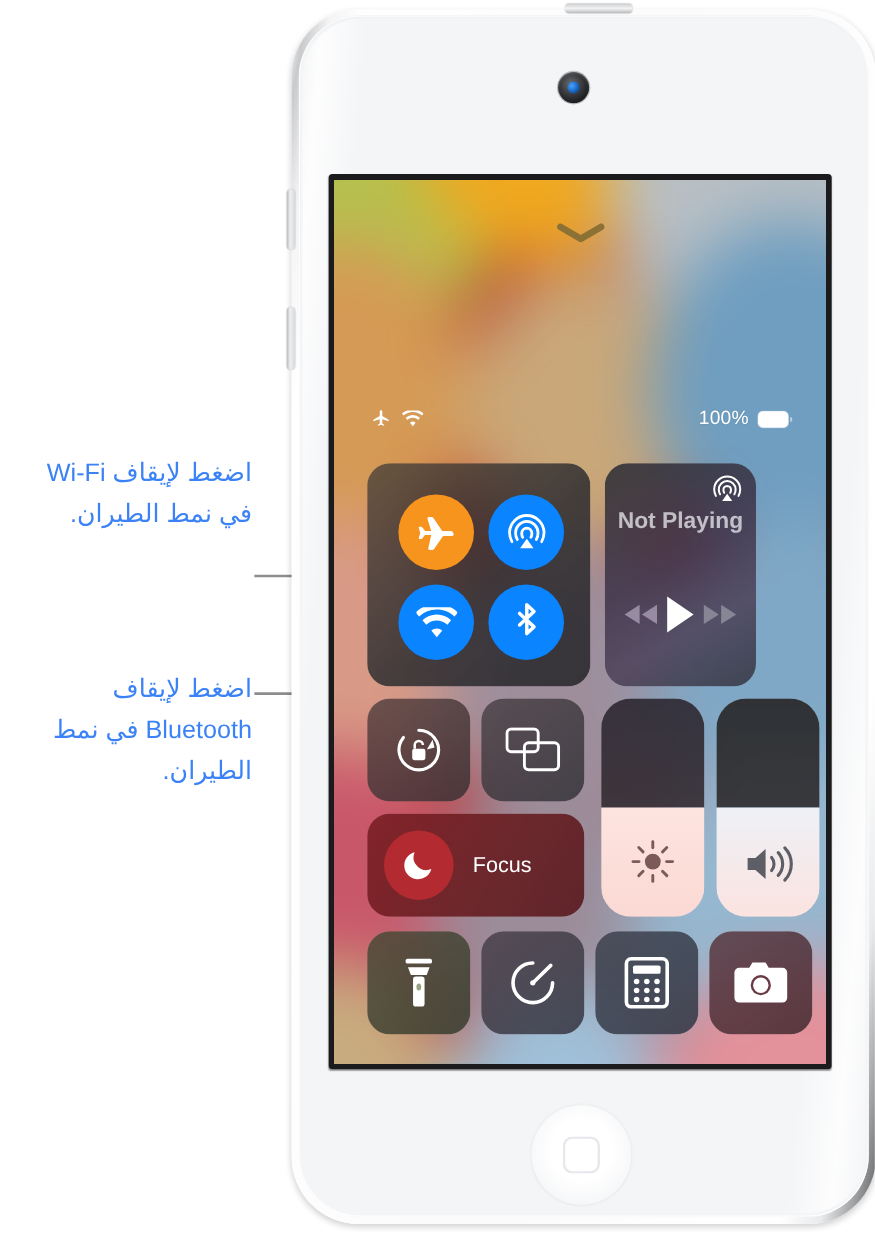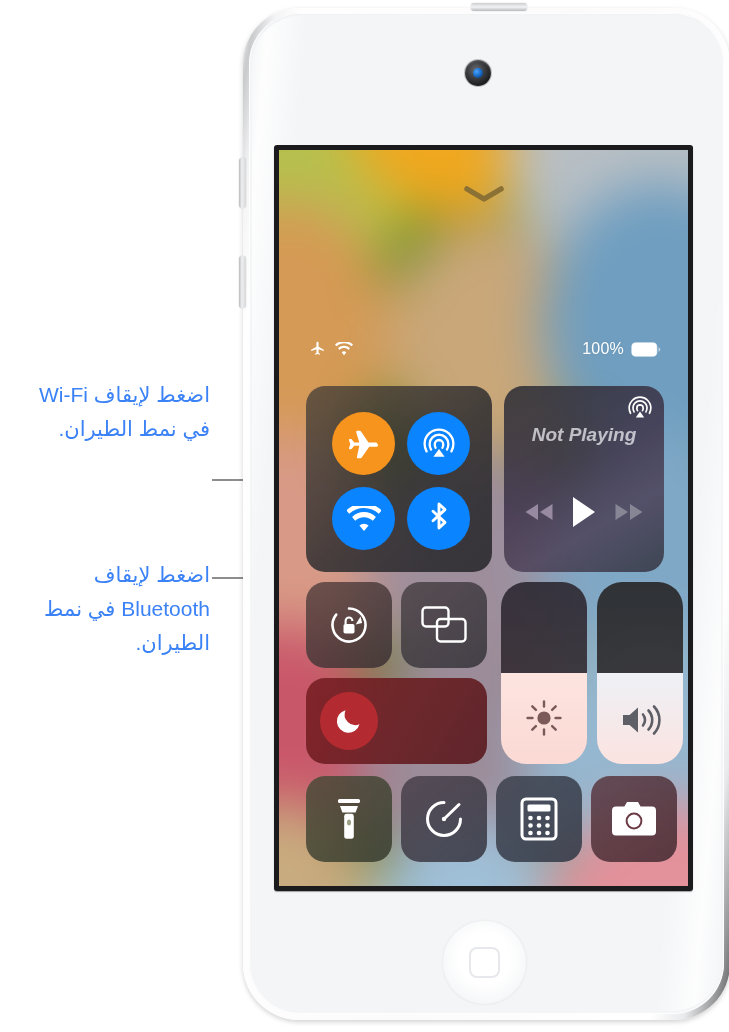--- a/index.html
+++ b/index.html
@@ -54,21 +54,21 @@
     background:radial-gradient(circle at 50% 45%,#ffffff 40%,#f5f6f8 75%,#eceef1 100%);
     box-shadow:inset 0 0 0 1px rgba(0,0,0,.045), 0 0 2px rgba(0,0,0,.05);}
   #home-square{position:absolute;left:27px;top:27px;width:31px;height:31px;border-radius:8px;
     box-shadow:inset 0 0 0 2px #e6e8eb;}
 
   
   #screen-bezel{position:absolute;left:31px;top:137px;width:419px;height:746px;
     background:#1b1b1d;border-radius:3px;
     box-shadow:0 1px 1px rgba(0,0,0,.35);}
   #screen{position:absolute;left:5px;top:5px;width:409px;height:736px;overflow:hidden;
-    background:#4d7c0f;}
+    background:#b91c1c;}
 
   .wp{position:absolute;inset:-10%;filter:blur(26px);}
   .wp i{position:absolute;display:block;border-radius:50%;}
 
   
   #cc{position:absolute;left:0;top:0;width:409px;height:736px;}
 
   #grabber{position:absolute;left:185px;top:36px;width:40px;height:16px;}
 
   
@@ -87,21 +87,21 @@
   #conn-tile{left:27px;top:236px;width:186px;height:186px;}
   #conn-tile .tile-bg{background:
       linear-gradient(135deg,rgba(78,68,58,.80),rgba(46,45,48,.86) 55%,rgba(40,39,43,.88));}
   .toggle{position:absolute;width:63px;height:63px;border-radius:50%;
           display:flex;align-items:center;justify-content:center;}
   #tg-airplane{left:26px;top:26px;background:#f7941d;}
   #tg-airdrop{left:101px;top:26px;background:#0a84ff;}
   #tg-wifi{left:26px;top:101px;background:#0a84ff;}
   #tg-bluetooth{left:101px;top:101px;background:#0a84ff;}
 
-  #np-tile{left:225px;top:236px;width:160px;height:186px;font-style:italic;}
+  #np-tile{left:225px;top:236px;width:126px;height:186px;}
   #np-tile .tile-bg{background:
       linear-gradient(150deg,rgba(46,47,53,.88) 0%,rgba(62,52,74,.86) 45%,
                       rgba(74,61,84,.82) 70%,rgba(52,54,66,.86) 100%);}
   #np-title{position:absolute;left:0;right:0;top:38px;text-align:center;
             color:rgba(235,235,240,.75);font-size:19px;font-weight:600;}
   #np-airplay{position:absolute;right:10px;top:8px;}
   #np-controls{position:absolute;left:0;right:0;top:110px;display:flex;
                align-items:center;justify-content:space-around;padding:0 12px;}
 
   #rot-tile{left:27px;top:432px;width:86px;height:86px;}
@@ -340,20 +340,21 @@
 
       <div class="tile" id="focus-tile">
         <div class="tile-bg"></div>
         <div id="focus-circle">
           <span>
             <svg width="30" height="30" viewBox="0 0 24 24" fill="#ffffff">
               <path d="M20.4 14.6A8.6 8.6 0 0 1 9.2 3.3 9.2 9.2 0 1 0 20.4 14.6z"></path>
             </svg>
           </span>
         </div>
+        <div id="focus-label">Focus</div>
       </div>
 
       <div class="slider" id="bright-slider">
         <div class="track-top"></div>
         <div class="track-fill"></div>
         <div class="s-icon">
           <svg width="40" height="40" viewBox="0 0 40 40">
             <circle cx="20" cy="20" r="6.6" fill="#7c5a5a"></circle>
             <g stroke="#7c5a5a" stroke-width="2.4" stroke-linecap="round">
               <path d="M20 3.5v5"></path>

